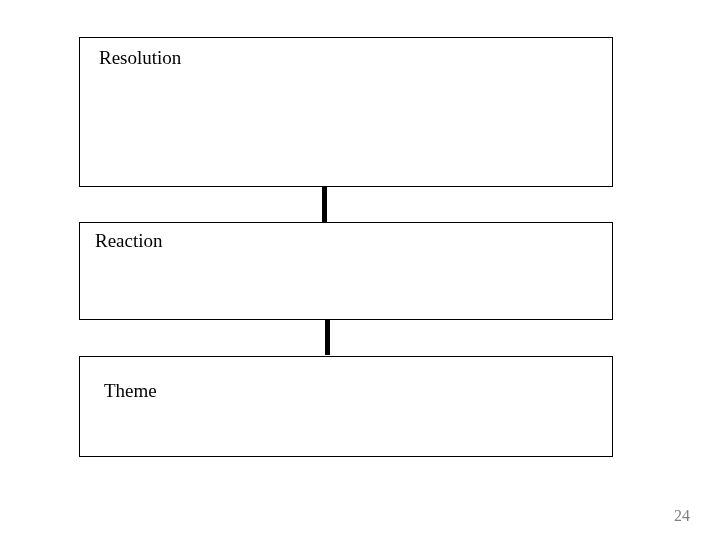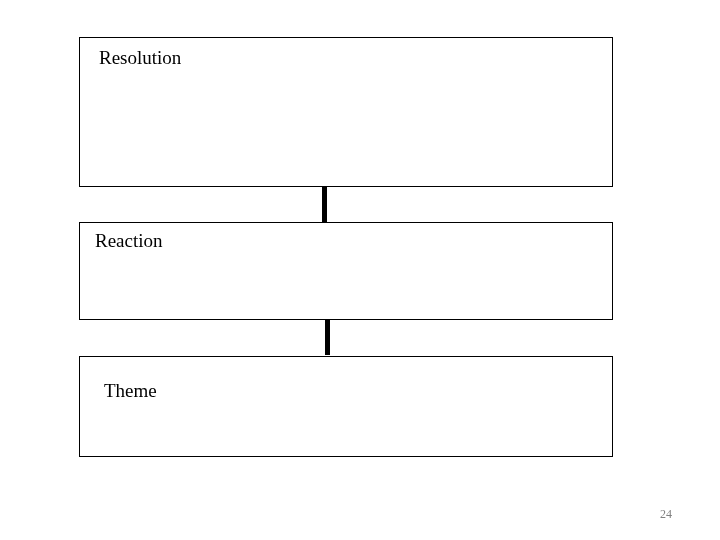--- a/index.html
+++ b/index.html
@@ -95,23 +95,23 @@
     left: 104px;
     top: 380px;
   }
 
   
   #page-number {
     position: absolute;
     left: 660px;
     top: 507px;
     width: 30px;
-    text-align: left;
+    text-align: right;
     font-family: "Liberation Serif", "DejaVu Serif", serif;
-    font-size: 12px;
+    font-size: 16px;
     color: #808080;
   }
 </style>
 </head>
 <body>
 
 <div class="slide">
 
   <div class="box" id="box-resolution"></div>
   <div class="box-label" id="label-resolution">Resolution</div>

